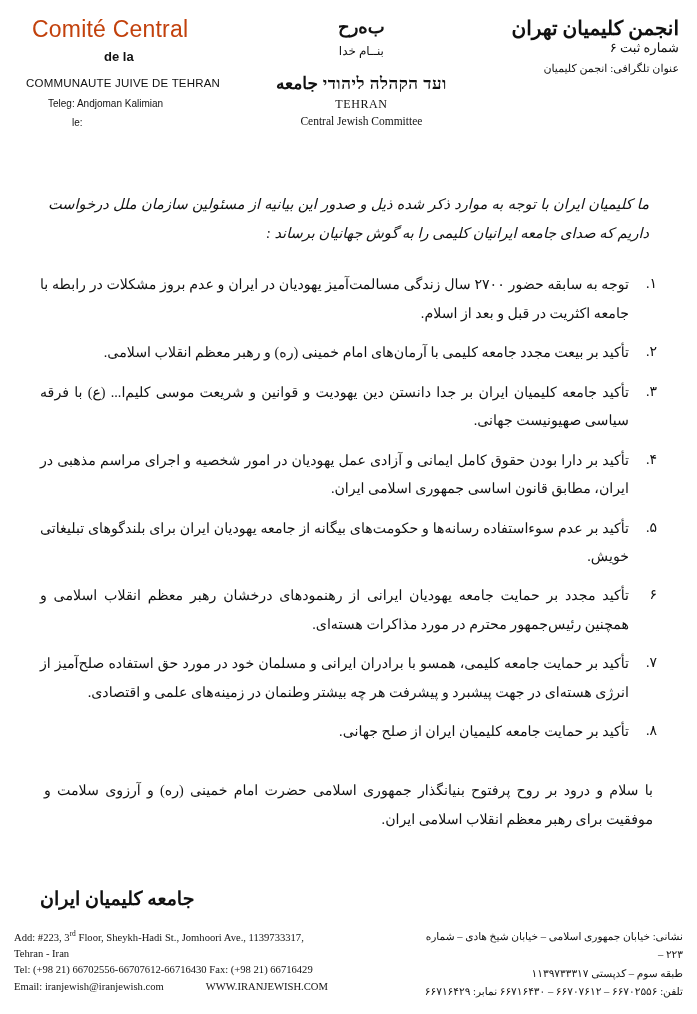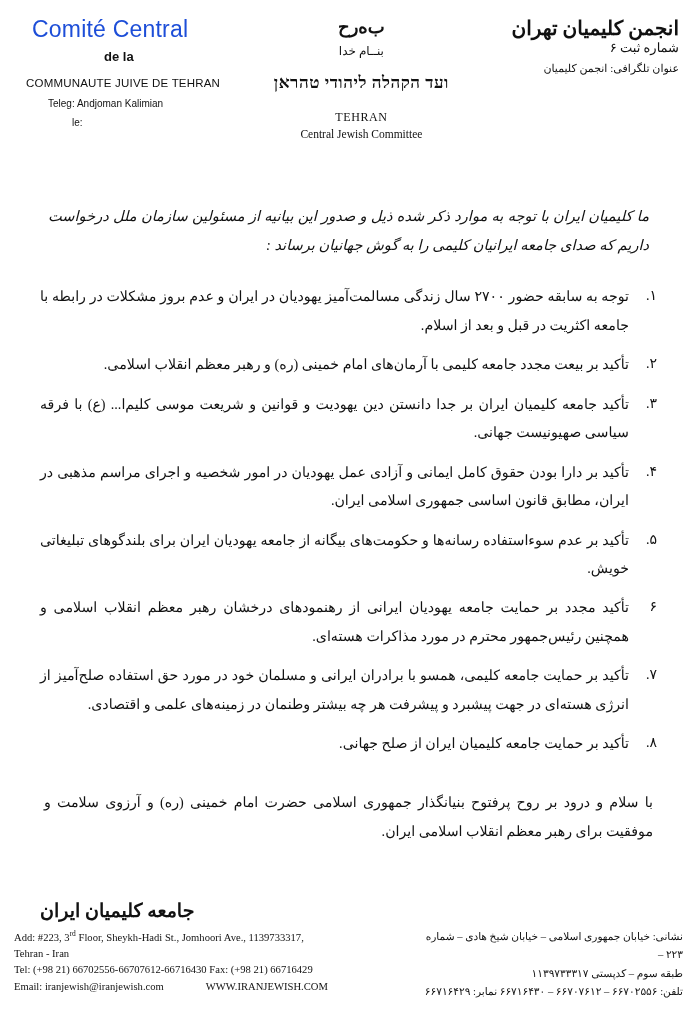--- a/index.html
+++ b/index.html
@@ -34,21 +34,21 @@
   }
 
   .lh-left {
     width: 236px;
     text-align: left;
   }
   .lh-title {
     font-family: "Liberation Sans", sans-serif;
     font-size: 23px;
     letter-spacing: .2px;
-    color: #1d4ed8;
+    color: #c2410c;
     margin: 2px 0 0 14px;
   }
   .lh-dela {
     font-family: "Liberation Sans", sans-serif;
     font-size: 13px;
     font-weight: bold;
     margin: 6px 0 0 86px;
   }
   .lh-sub {
     font-family: "Liberation Sans", sans-serif;
@@ -84,21 +84,21 @@
   }
   .lh-heb {
     font-size: 17px;
     font-weight: bold;
     margin-top: 14px;
     letter-spacing: .5px;
   }
   .lh-tehran {
     font-family: "Liberation Serif", serif;
     font-size: 12px;
-    margin-top: 17px;
+    margin-top: 3px;
     letter-spacing: .6px;
   }
   .lh-cjc {
     font-family: "Liberation Serif", serif;
     font-size: 11.5px;
     margin-top: 3px;
   }
 
   .lh-right {
     width: 210px;
@@ -218,21 +218,21 @@
       <div class="lh-title">Comité Central</div>
       <div class="lh-dela">de la</div>
       <div class="lh-sub">COMMUNAUTE JUIVE DE TEHRAN</div>
       <div class="lh-teleg">Teleg: Andjoman Kalimian</div>
       <div class="lh-le">le:</div>
     </div>
 
     <div class="lh-center">
       <div class="lh-besmeh">ب‌ه‌ر‌ح</div>
       <div class="lh-benam">بنــام خدا</div>
-      <div class="lh-heb">ועד הקהלה ליהודי טהראן</div>
+      <div class="lh-heb">ועד הקהלה ליהודי جامعه</div>
       <div class="lh-tehran">TEHRAN</div>
       <div class="lh-cjc">Central Jewish Committee</div>
     </div>
 
     <div class="lh-right">
       <div class="lh-anjoman">انجمن کلیمیان تهران</div>
       <div class="lh-reg">شماره ثبت ۶</div>
       <div class="lh-telg">عنوان تلگرافی: انجمن کلیمیان</div>
     </div>
 

